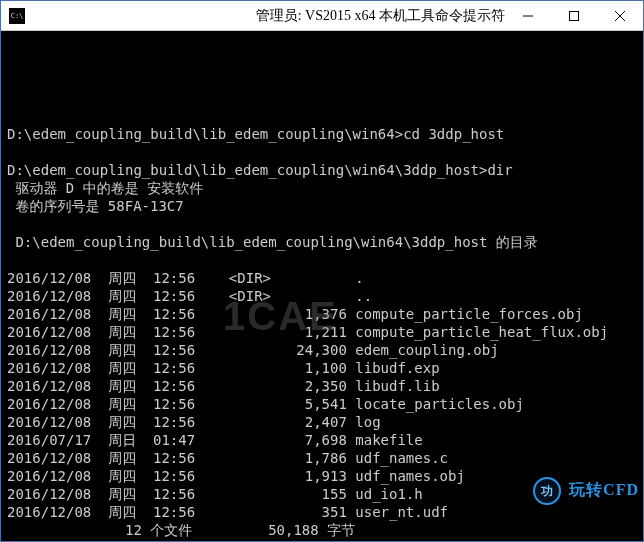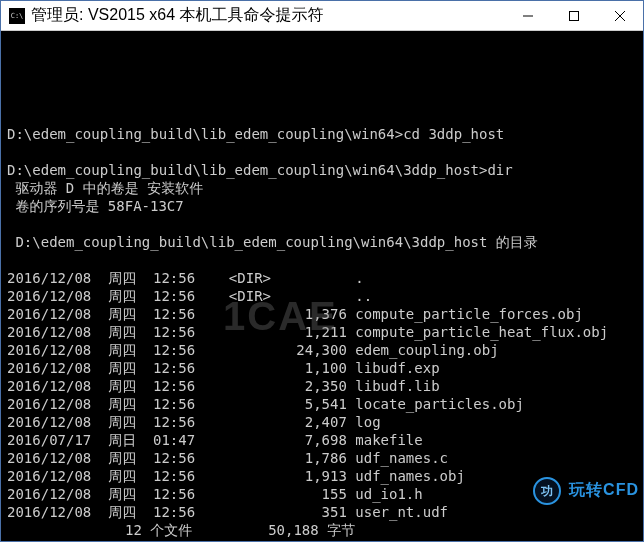--- a/index.html
+++ b/index.html
@@ -31,23 +31,24 @@
   .titlebar-icon {
     width: 16px; height: 16px;
     background: #000;
     margin: 0 6px 0 8px;
     display:flex;align-items:center;justify-content:center;
     color:#ccc;font-size:7px;font-family:Consolas,monospace;
   }
   .titlebar-title {
     flex: 1;
     color: #000;
-    font-size: 16px;
-    font-family: Liberation Sans, sans-serif;
+    font-size: 14px;
+    font-family: Liberation Serif, serif;
     white-space: nowrap;
+    text-align: right;
   }
   .titlebar-controls { display: flex; height: 100%; }
   .titlebar-btn {
     width: 46px; height: 100%;
     display: flex; align-items: center; justify-content: center;
     color: #333;
   }
   .titlebar-btn svg { width: 10px; height: 10px; stroke: #000; stroke-width: 1; fill: none; }
   .terminal {
     flex: 1;
@@ -82,21 +83,21 @@
   }
   .corner-badge .circle{
     position:absolute;right:82px;top:4px;
     width:28px;height:28px;border:2px solid #2a93e0;border-radius:50%;
     background:rgba(10,40,80,.4);
     display:flex;align-items:center;justify-content:center;
     color:#7fc4f5;font-size:12px;font-weight:bold;font-family:"Microsoft YaHei",sans-serif;
   }
   .corner-badge .txt{
     position:absolute;right:4px;top:8px;
-    color:#2a93e0;font-family:Liberation Sans, sans-serif;font-weight:bold;
+    color:#2a93e0;font-family:Liberation Serif, serif;font-weight:bold;
     font-size:16px;letter-spacing:1px;
     text-shadow:0 0 4px rgba(0,0,0,.8);
   }
 </style>
 </head>
 <body>
 
 <div class="window">
   <div class="titlebar">
     <div class="titlebar-icon">C:\</div>

